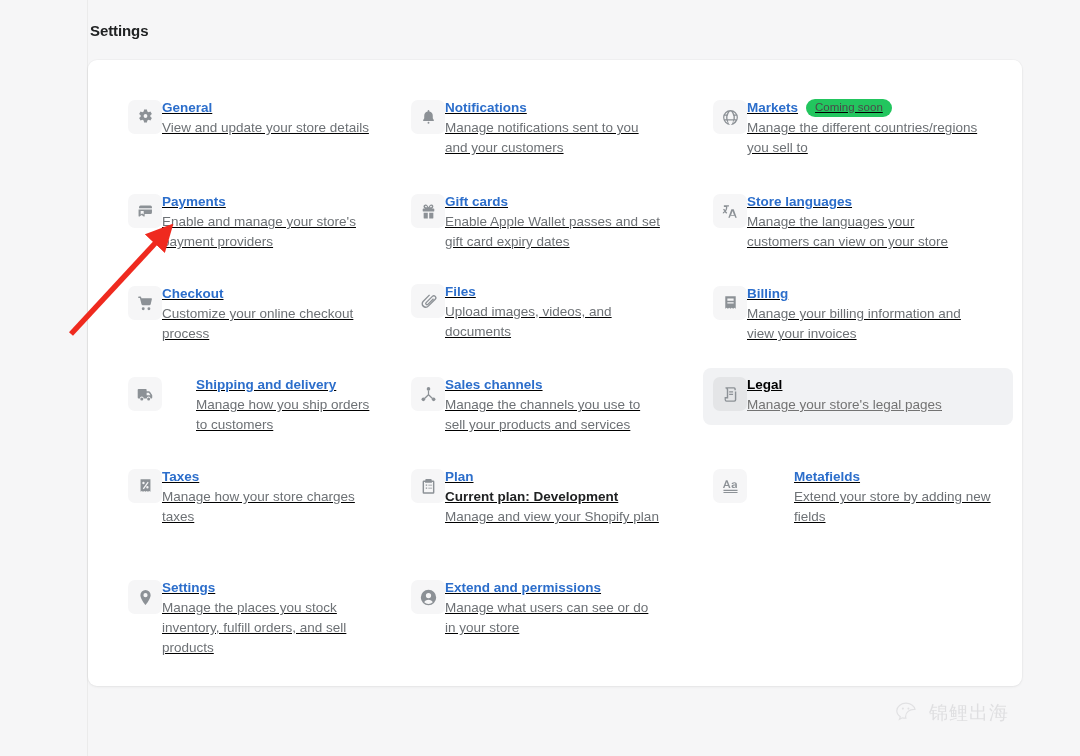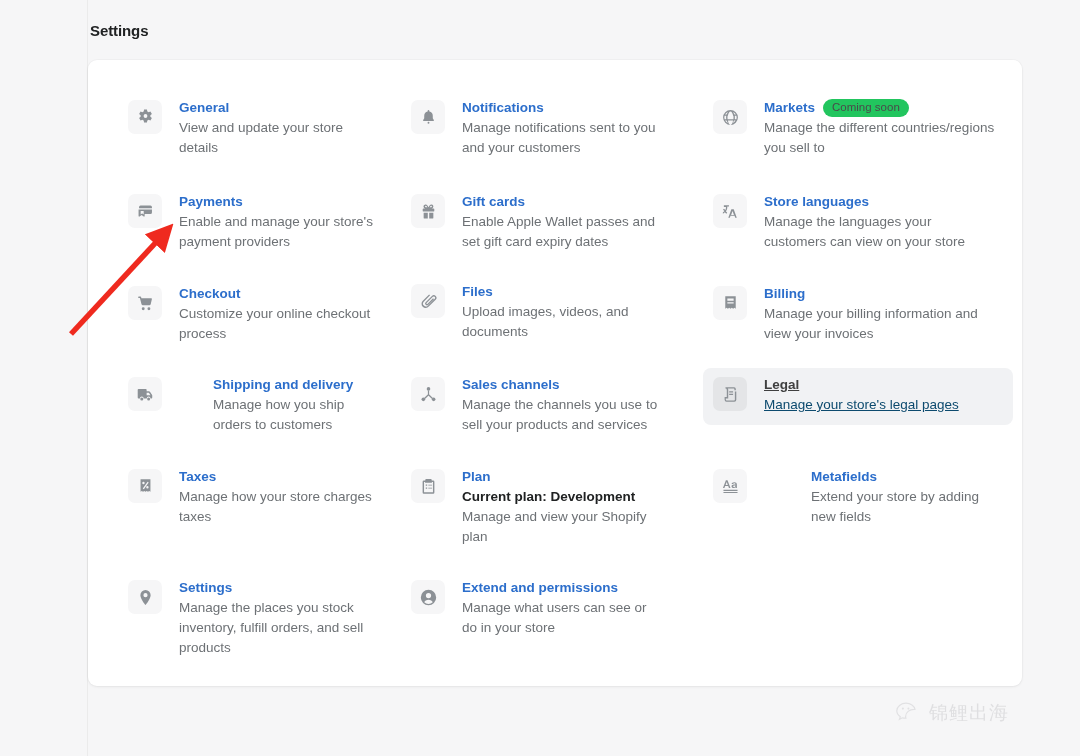--- a/index.html
+++ b/index.html
@@ -90,41 +90,41 @@
   }
   .setting-item.highlight .icon-box {
     background: #e4e5e7;
   }
   .icon-box svg {
     display: block;
     fill: #8c9196;
   }
 
   .item-text {
-    margin-left: 17px;
     padding-top: 0px;
+    text-decoration: underline;
   }
 
   .item-title-row {
     display: flex;
     align-items: center;
     gap: 8px;
     height: 17px;
   }
 
   .item-title {
     font-size: 13.5px;
     font-weight: bold;
     color: #2c6ecb;
     line-height: 17px;
     white-space: nowrap;
   }
   .setting-item.highlight .item-title {
     text-decoration: underline;
-    color: #404040;
+    color: #000000;
   }
 
   .badge {
     font-size: 11.5px;
     font-weight: normal;
     color: #4a4a4a;
     background: #22c55e;
     border-radius: 10px;
     padding: 2px 9px 3px 9px;
     line-height: 13px;
@@ -136,21 +136,21 @@
     color: #6d7175;
     line-height: 20px;
     margin-top: 2px;
     max-width: 215px;
   }
   .item-desc.wide {
     max-width: 232px;
   }
   .setting-item.highlight .item-desc {
     text-decoration: underline;
-    color: #0c4a6e;
+    color: #737373;
   }
 
   .item-subtitle {
     font-size: 13.5px;
     color: #202223;
     font-weight: bold;
     line-height: 20px;
     margin-top: 2px;
   }
   .item-subtitle + .item-desc {

